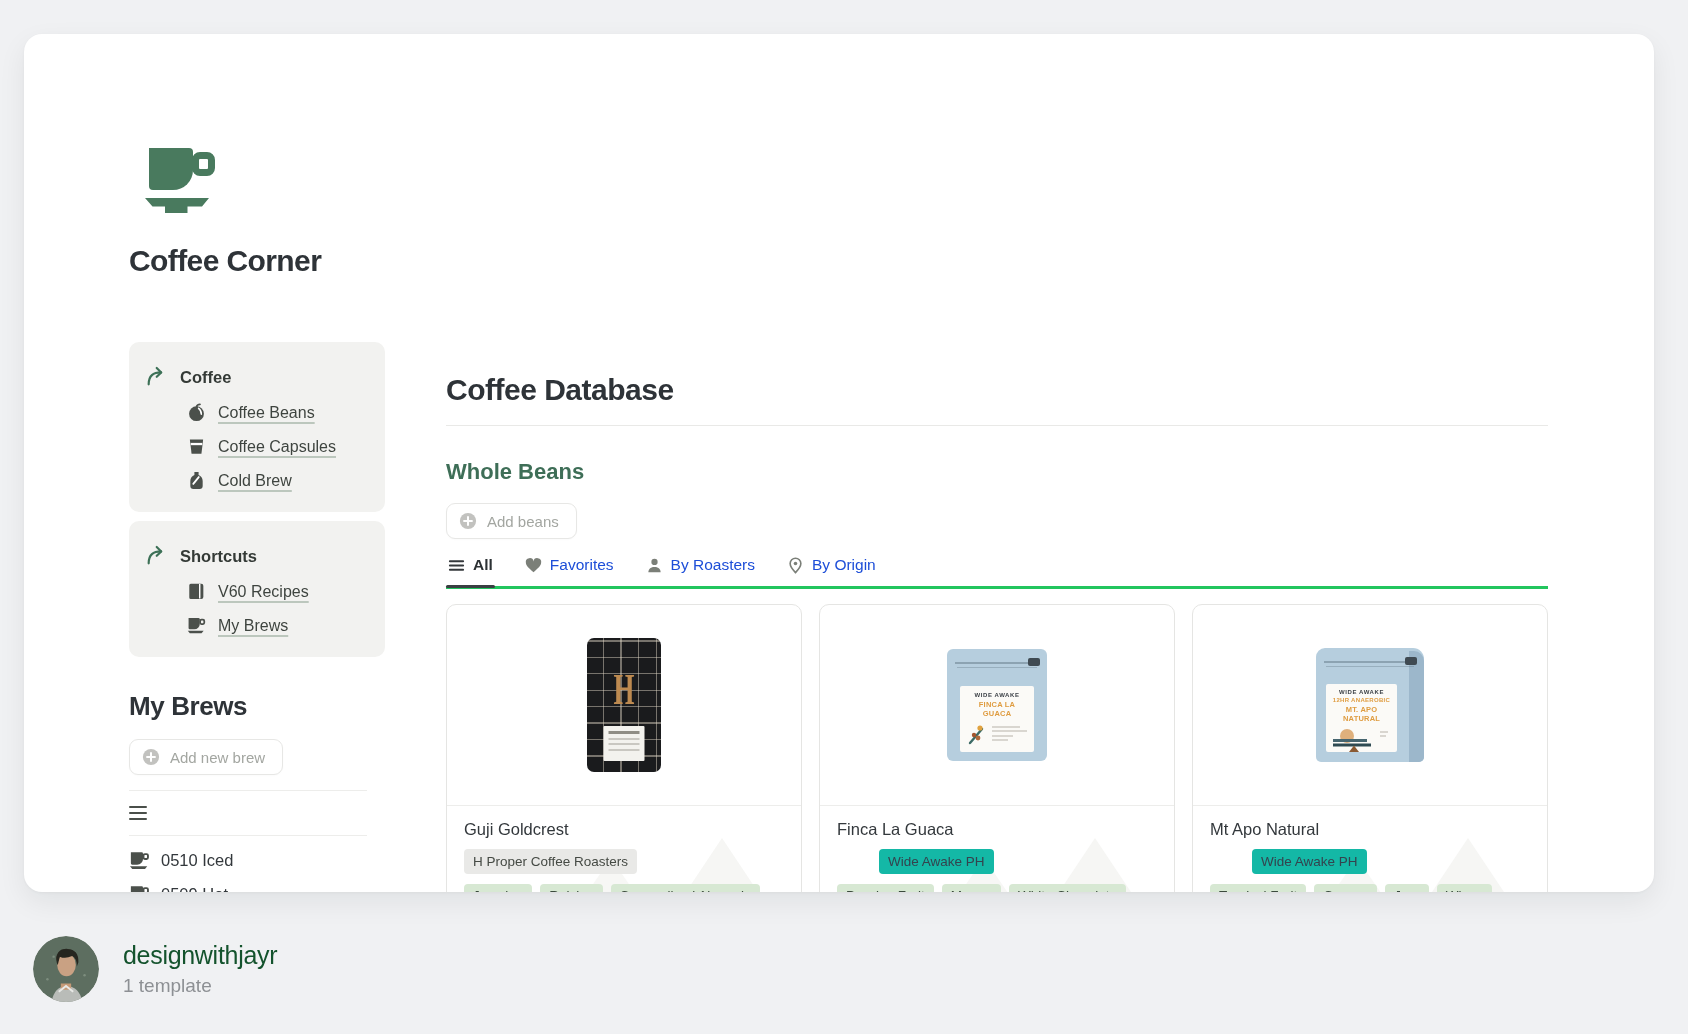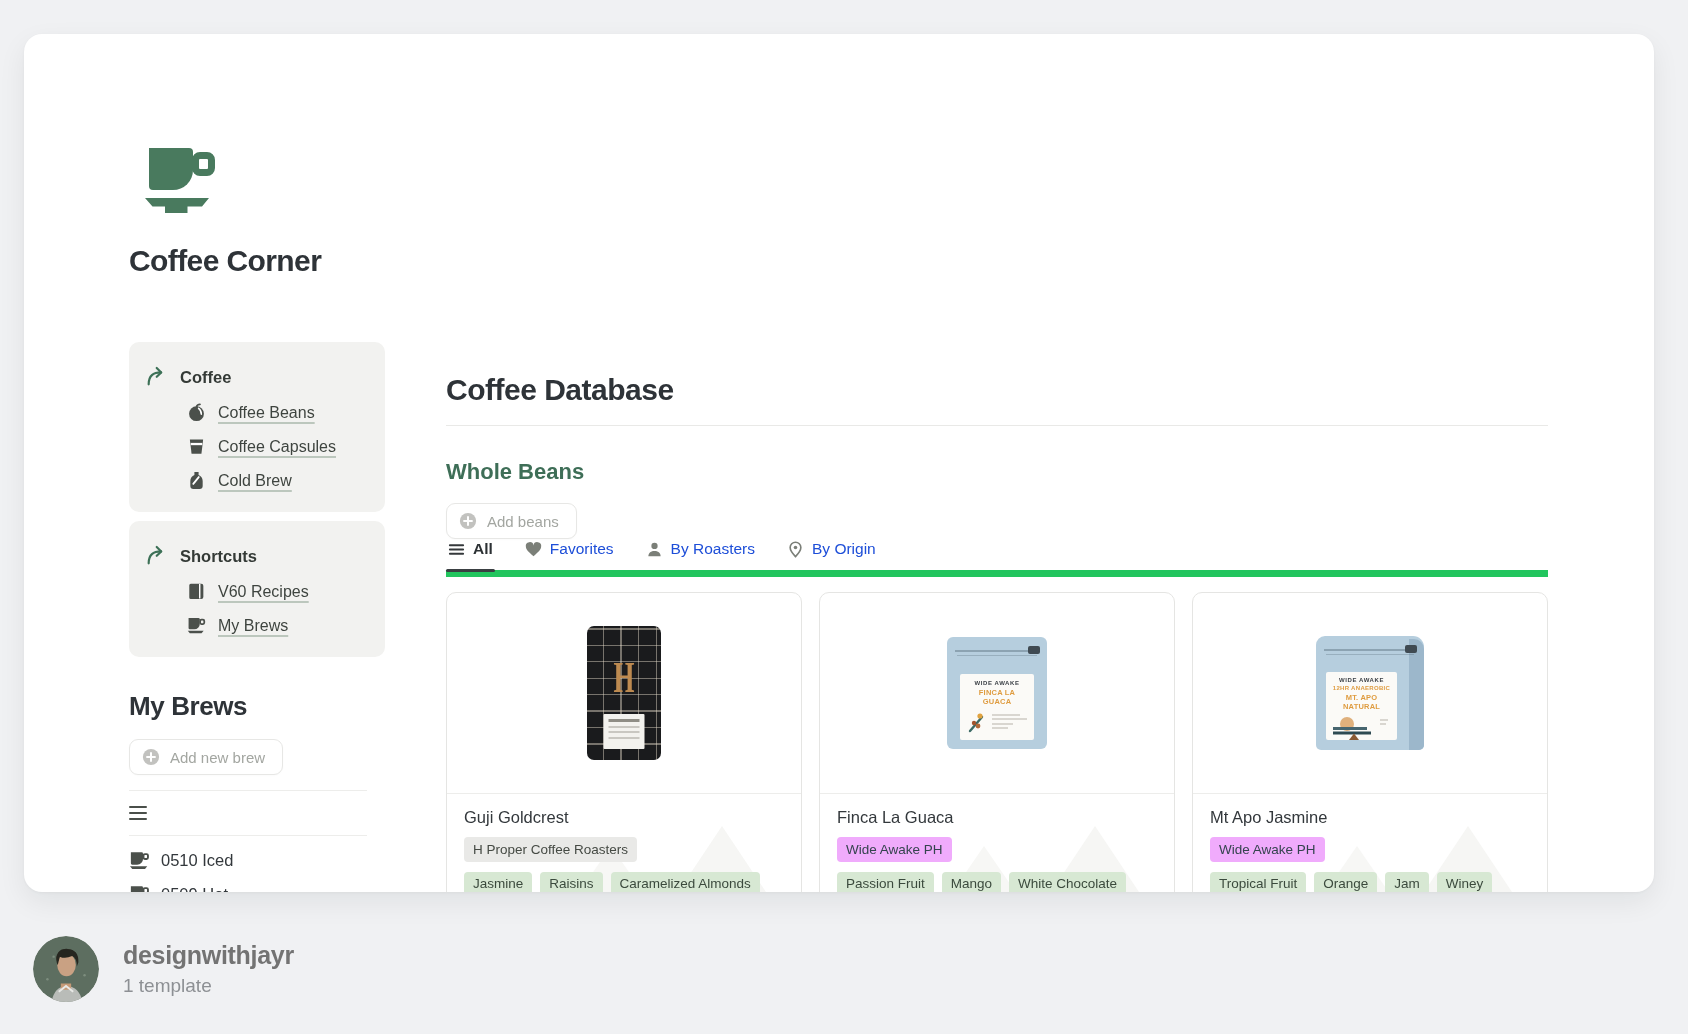--- a/index.html
+++ b/index.html
@@ -49,39 +49,39 @@
   .brew-entry:first-of-type { margin-top:17px; }
   .brew-entry svg { width:21px; height:19px; }
   .brew-entry .be-label { font-size:16.5px; font-weight:500; color:#33383c; }
 
   
   .main { position:absolute; left:422px; top:338px; width:1102px; }
   .db-title { font-size:30px; font-weight:700; letter-spacing:-.5px; color:#2e3338; line-height:36px; }
   .db-div { margin-top:17px; border-top:1px solid #e9e9e7; }
   .section-heading { margin-top:32px; font-size:22px; font-weight:700; color:#3e6e57; line-height:28px; }
 
-  .tabs { margin-top:1px; display:flex; gap:28px; border-bottom:7px solid #22c55e; }
+  .tabs { margin-top:17px; display:flex; gap:28px; border-bottom:3px solid #22c55e; }
   .tab { display:flex; align-items:center; gap:8px; padding:0 2px 12px 2px; font-size:15.5px; color:#1d4ed8; cursor:pointer; position:relative; }
   .tab svg { width:17px; height:17px; }
   .tab.active { color:#2c3134; font-weight:700; }
   .tab.active::after { content:""; position:absolute; left:0; right:0; bottom:-1.5px; height:2.6px; background:#3a3f42; border-radius:2px; }
 
   .cards { margin-top:15px; display:grid; grid-template-columns:repeat(3,1fr); gap:17px; }
   .card { background:#fff; border:1px solid #e5e5e3; border-radius:10px; height:368px; overflow:hidden; cursor:pointer; position:relative; }
   .card-img { height:201px; display:flex; align-items:center; justify-content:center; border-bottom:1px solid #ededeb; }
   .card-body { padding:14px 17px; position:relative; }
   .card-body::before, .card-body::after { content:""; position:absolute; bottom:0; width:0; height:0; border-style:solid; }
   .card-body::before { left:34%; border-width:0 44px 64px 44px; border-color:transparent transparent #f7f7f5 transparent; }
   .card-body::after { left:62%; border-width:0 56px 84px 56px; border-color:transparent transparent #f6f6f4 transparent; }
   .card-title { font-size:16.5px; font-weight:500; color:#33383c; position:relative; z-index:1; }
   .tag-row { margin-top:10px; display:flex; flex-wrap:wrap; gap:8px; position:relative; z-index:1; }
   .tag { font-size:13.5px; line-height:1.3; padding:3.5px 9px; border-radius:4px; white-space:nowrap; }
   .tag-gray  { background:#e9e9e7; color:#454a44; }
   .tag-green { background:#d7e8d3; color:#3b4a3d; }
-  .tag-blue  { background:#f0abfc; color:#34434e; }
+  .tag-blue  { background:#14b8a6; color:#34434e;margin-left:42px; }
 
   
   .bag { position:relative; }
   .bag-black { width:74px; height:134px; background:#1a1b1d; border-radius:7px; overflow:hidden;
     background-image:
       repeating-linear-gradient(0deg, transparent 0 15px, rgba(233,223,205,.45) 15px 16.5px),
       repeating-linear-gradient(90deg, transparent 0 16px, rgba(233,223,205,.45) 16px 17.5px);
   }
   .bag1-h { position:absolute; top:26px; left:0; right:0; text-align:center;
     font-family:"Liberation Serif", serif; font-size:27px; font-weight:700; color:#bd8a50;
@@ -106,21 +106,21 @@
   .bag-name  { font-size:7.5px; font-weight:800; letter-spacing:.2px; color:#df9c40; margin-top:1.5px; }
   .bag-illus { display:flex; gap:5px; margin-top:4px; padding:0 3px; align-items:flex-start; }
   .bag-illus svg { flex:0 0 auto; }
   .bag-lines { flex:1; padding-top:2px; }
   .bag-lines i { display:block; height:1.8px; background:#d9d6d0; margin-top:2.6px; }
   .bag-lines i.w60 { width:60%; } .bag-lines i.w80 { width:80%; } .bag-lines i.w45 { width:45%; }
 
   
   .footer { position:absolute; left:33px; top:936px; display:flex; align-items:center; gap:24px; }
   .avatar { width:66px; height:66px; border-radius:50%; overflow:hidden; box-shadow:0 0 0 2px #dddedc inset; cursor:pointer; }
-  .author-name { font-size:25px; font-weight:700; color:#737373; letter-spacing:-.3px; cursor:pointer; }
+  .author-name { font-size:25px; font-weight:400; color:#14532d; letter-spacing:-.3px; cursor:pointer; }
   .author-meta { margin-top:5px; font-size:19px; color:#8d9094; }
 </style>
 </head>
 <body>
 
 <div class="page">
   <div class="panel">
 
     <div class="sidebar">
       <svg class="logo" viewBox="0 0 76 70" fill="#497a5e">
@@ -359,21 +359,21 @@
                   </svg>
                   <div class="bag-lines">
                       <i class="w80"></i>
                       <i class="w60"></i>
                     </div>
                 </div>
               </div>
             </div>
           </div>
           <div class="card-body">
-            <div class="card-title">Mt Apo Jasmine</div>
+            <div class="card-title">Mt Apo Natural</div>
             <div class="tag-row">
               <span class="tag tag-blue">Wide Awake PH</span>
             </div>
             <div class="tag-row">
               <span class="tag tag-green">Tropical Fruit</span>
               <span class="tag tag-green">Orange</span>
               <span class="tag tag-green">Jam</span>
               <span class="tag tag-green">Winey</span>
             </div>
 

